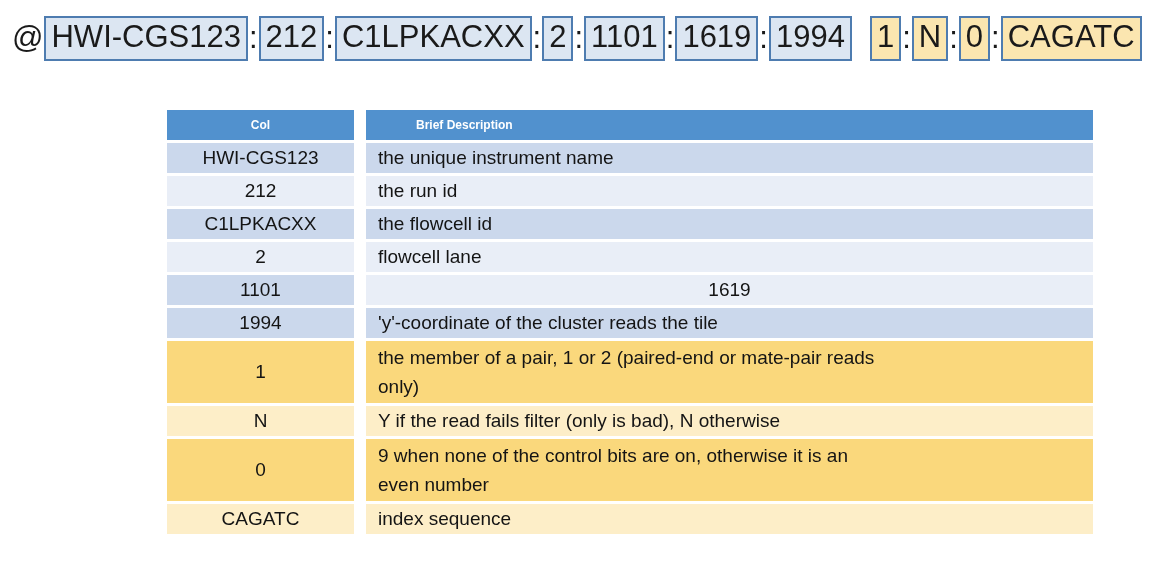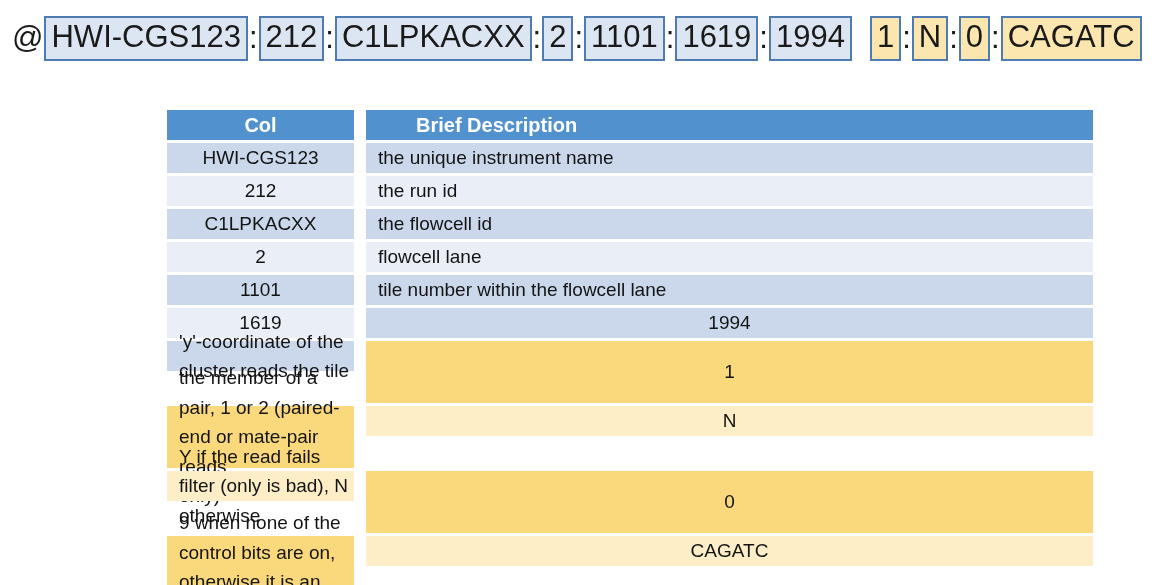--- a/index.html
+++ b/index.html
@@ -54,21 +54,21 @@
     line-height: 1.55;
   }
   .h-s { height: 30px; }
   .h-t { height: 62px; }
   .col-c  { justify-content: center; text-align: center; }
   .desc-c { padding-left: 12px; padding-right: 0; white-space: pre-line; }
   .hdr {
     background: #5191ce;
     color: #ffffff;
     font-weight: bold;
-    font-size: 20px;
+    font-size: 12px;
   }
   .hdr-desc { padding-left: 50px; }
   .blue-dark    { background: #cbd8ec; }
   .blue-light   { background: #e9eef7; }
   .yellow-dark  { background: #fad87c; }
   .yellow-light { background: #fdeec8; }
 </style>
 </head>
 <body>
 
@@ -110,21 +110,20 @@
     <div class="cell col-c h-s blue-light">212</div>
     <div class="cell desc-c h-s blue-light">the run id</div>
 
     <div class="cell col-c h-s blue-dark">C1LPKACXX</div>
     <div class="cell desc-c h-s blue-dark">the flowcell id</div>
 
     <div class="cell col-c h-s blue-light">2</div>
     <div class="cell desc-c h-s blue-light">flowcell lane</div>
 
     <div class="cell col-c h-s blue-dark">1101</div>
-    <div class="cell desc-c h-s blue-dark">tile number within the flowcell lane</div>
 
     <div class="cell col-c h-s blue-light">1619</div>
 
     <div class="cell col-c h-s blue-dark">1994</div>
     <div class="cell desc-c h-s blue-dark">'y'-coordinate of the cluster reads the tile</div>
 
     <div class="cell col-c h-t yellow-dark">1</div>
     <div class="cell desc-c h-t yellow-dark">the member of a pair, 1 or 2 (paired-end or mate-pair reads
 only)</div>
 

